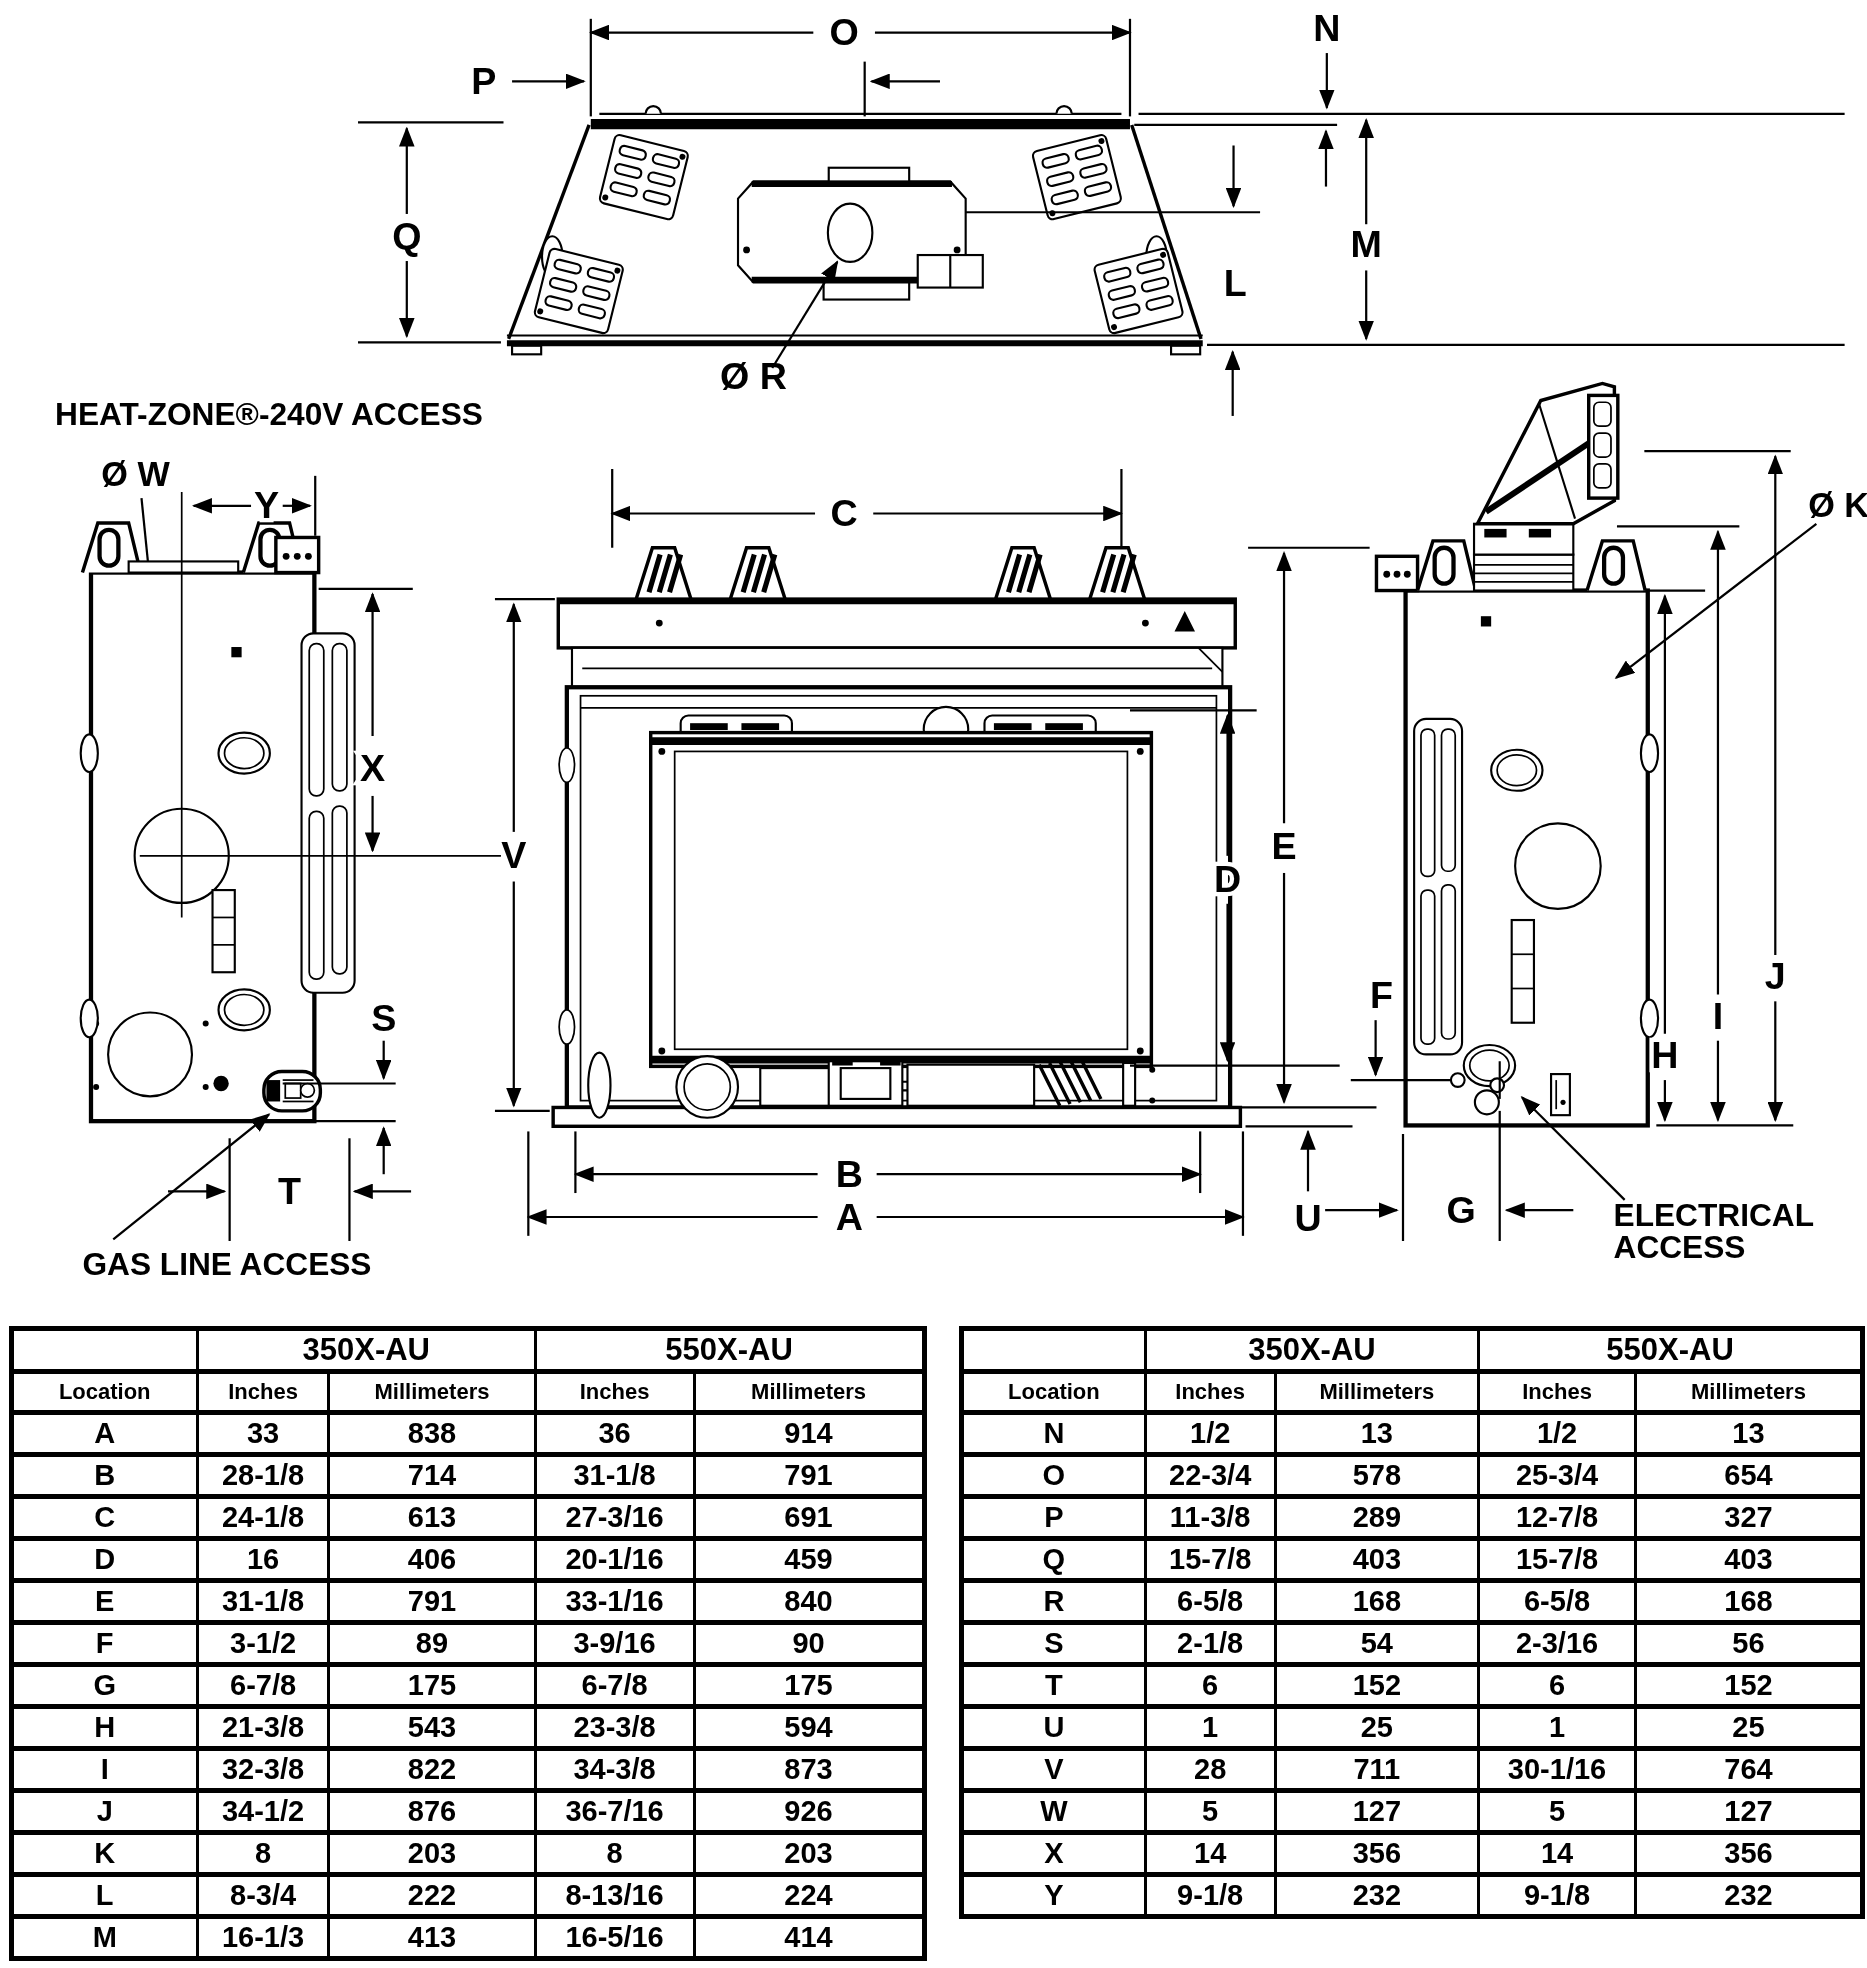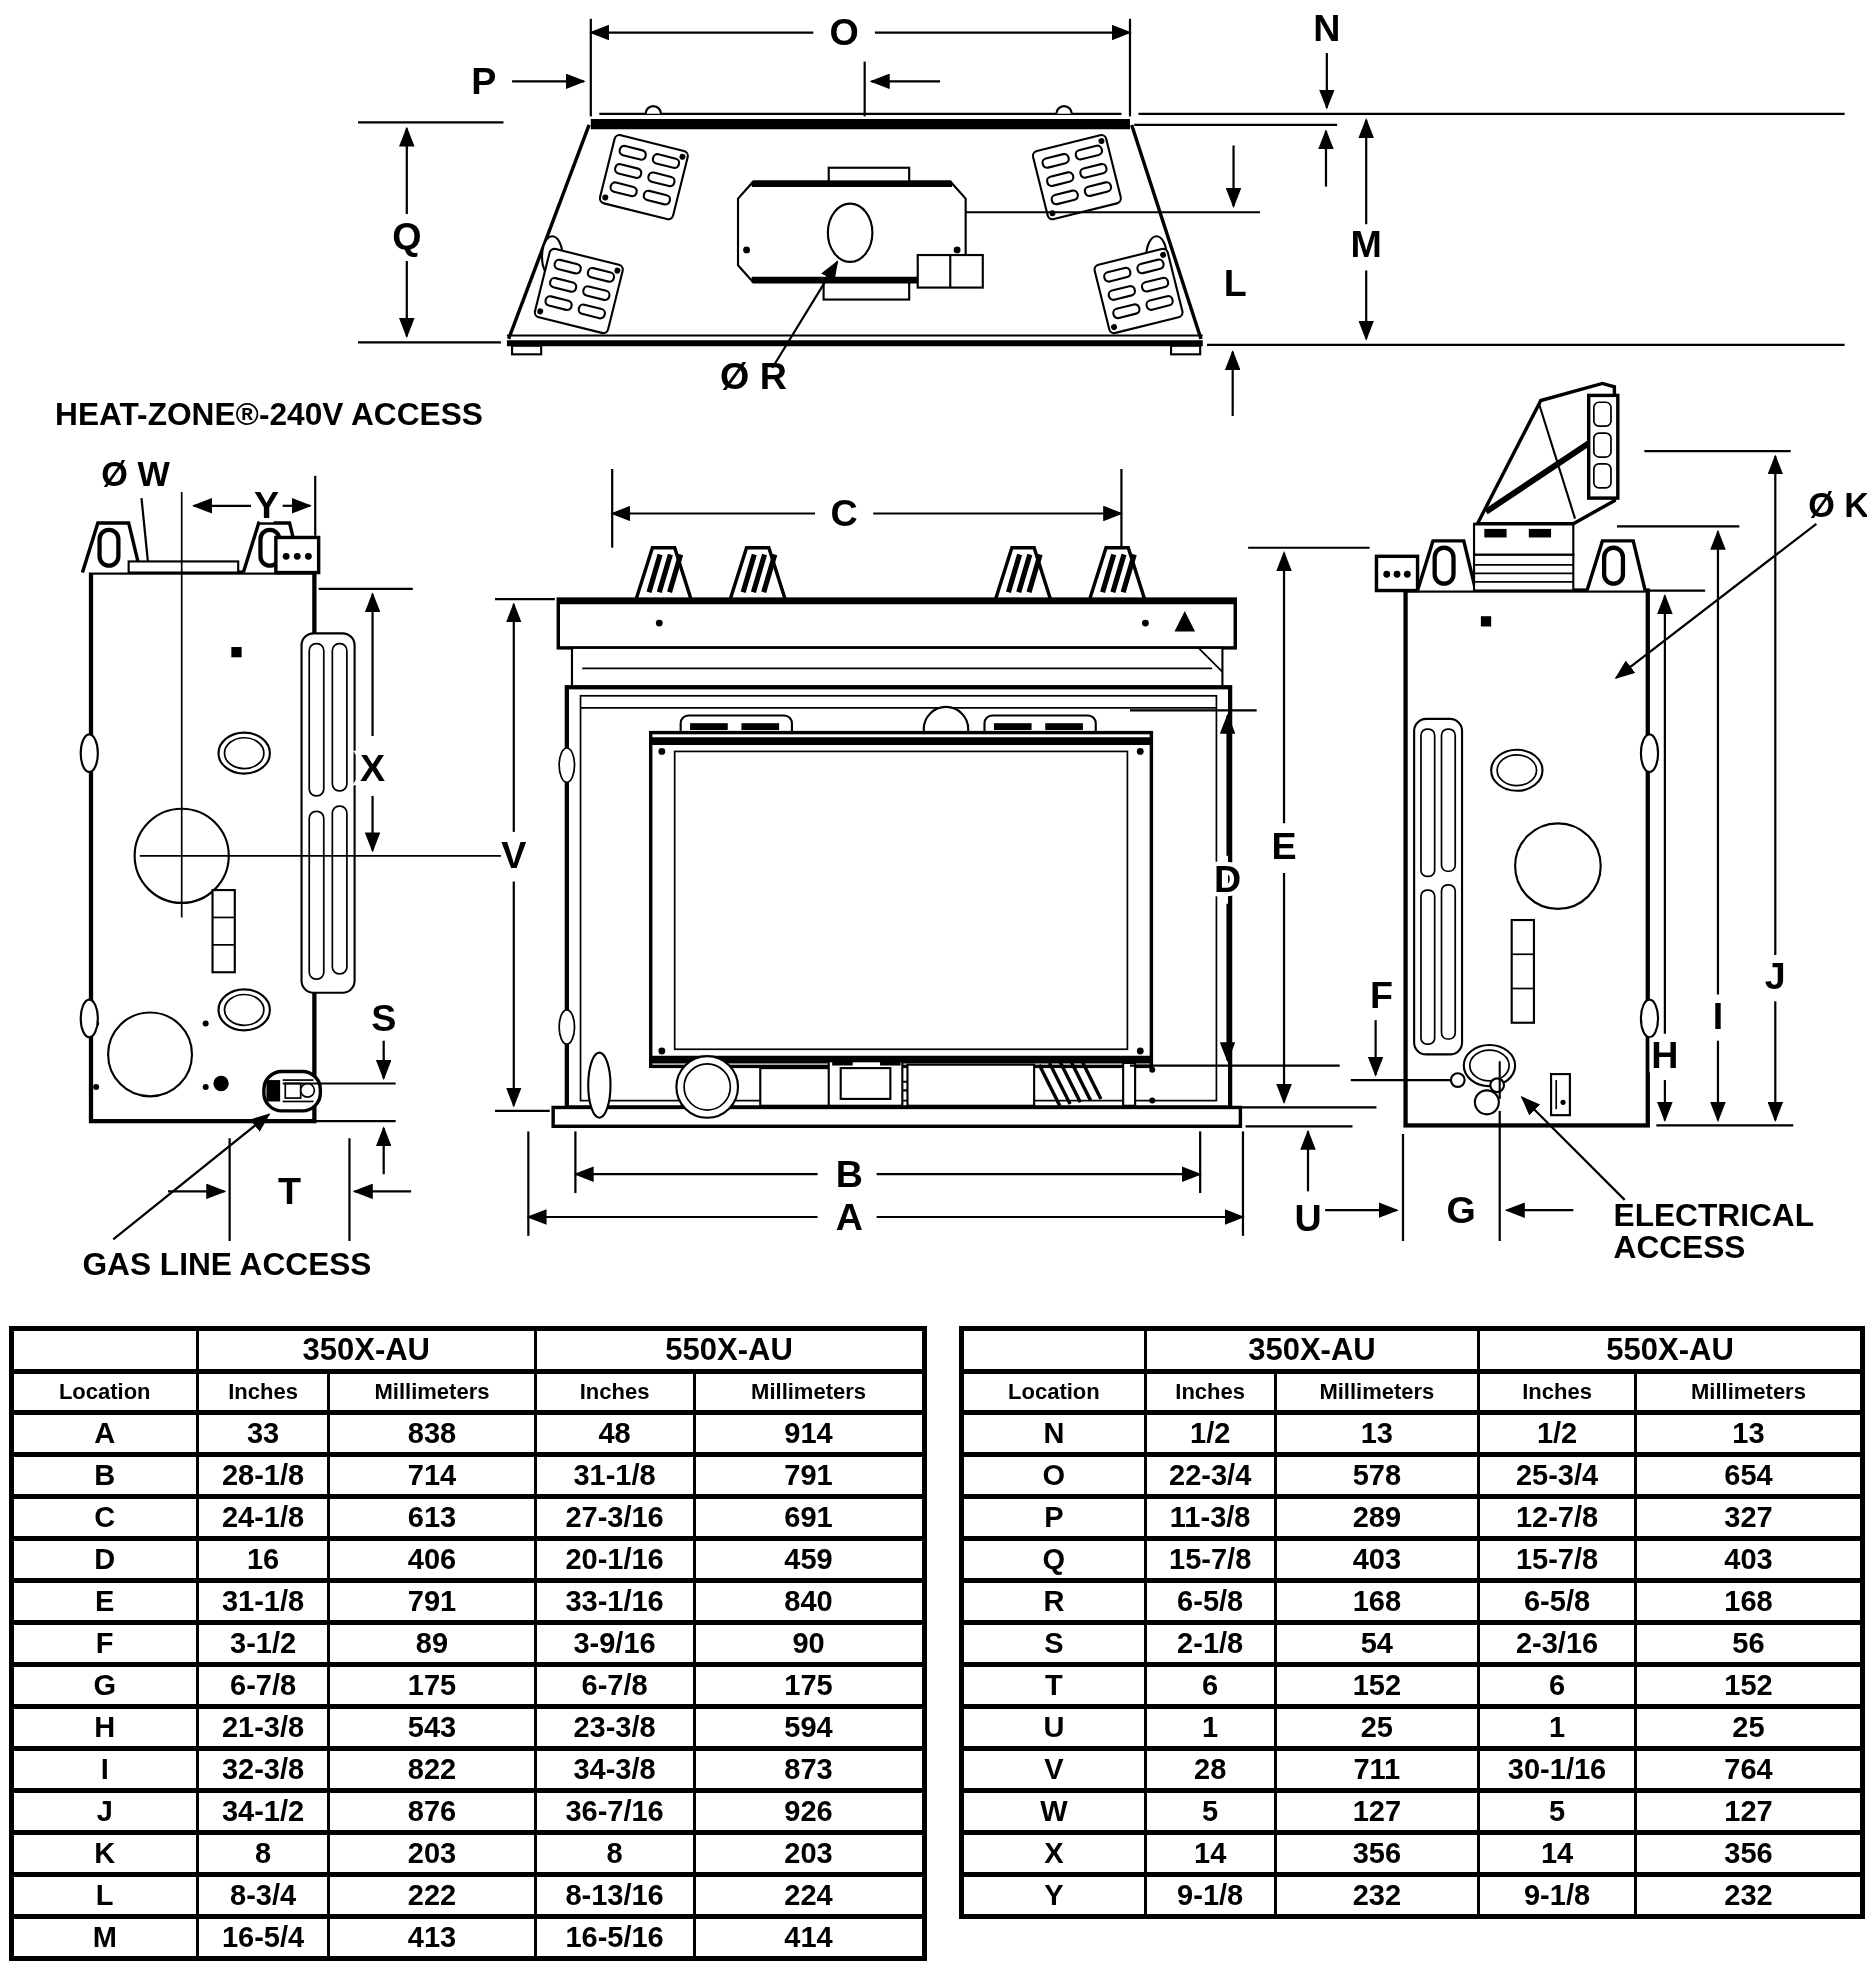--- a/index.html
+++ b/index.html
@@ -490,21 +490,21 @@
       <th>Inches</th>
       <th>Millimeters</th>
     </tr>
   </thead>
   <tbody>
 
       <tr>
         <td>A</td>
         <td>33</td>
         <td>838</td>
-        <td>48</td>
+        <td>36</td>
         <td>914</td>
       </tr>
 
       <tr>
         <td>B</td>
         <td>28-1/8</td>
         <td>714</td>
         <td>31-1/8</td>
         <td>791</td>
       </tr>
@@ -584,21 +584,21 @@
       <tr>
         <td>L</td>
         <td>8-3/4</td>
         <td>222</td>
         <td>8-13/16</td>
         <td>224</td>
       </tr>
 
       <tr>
         <td>M</td>
-        <td>16-5/4</td>
+        <td>16-1/3</td>
         <td>413</td>
         <td>16-5/16</td>
         <td>414</td>
       </tr>
     </tbody>
 </table>
 
 <table class="dim-table" style="left:959px;top:1326px;width:906px;">
   <colgroup>
     <col style="width:20.4%">

